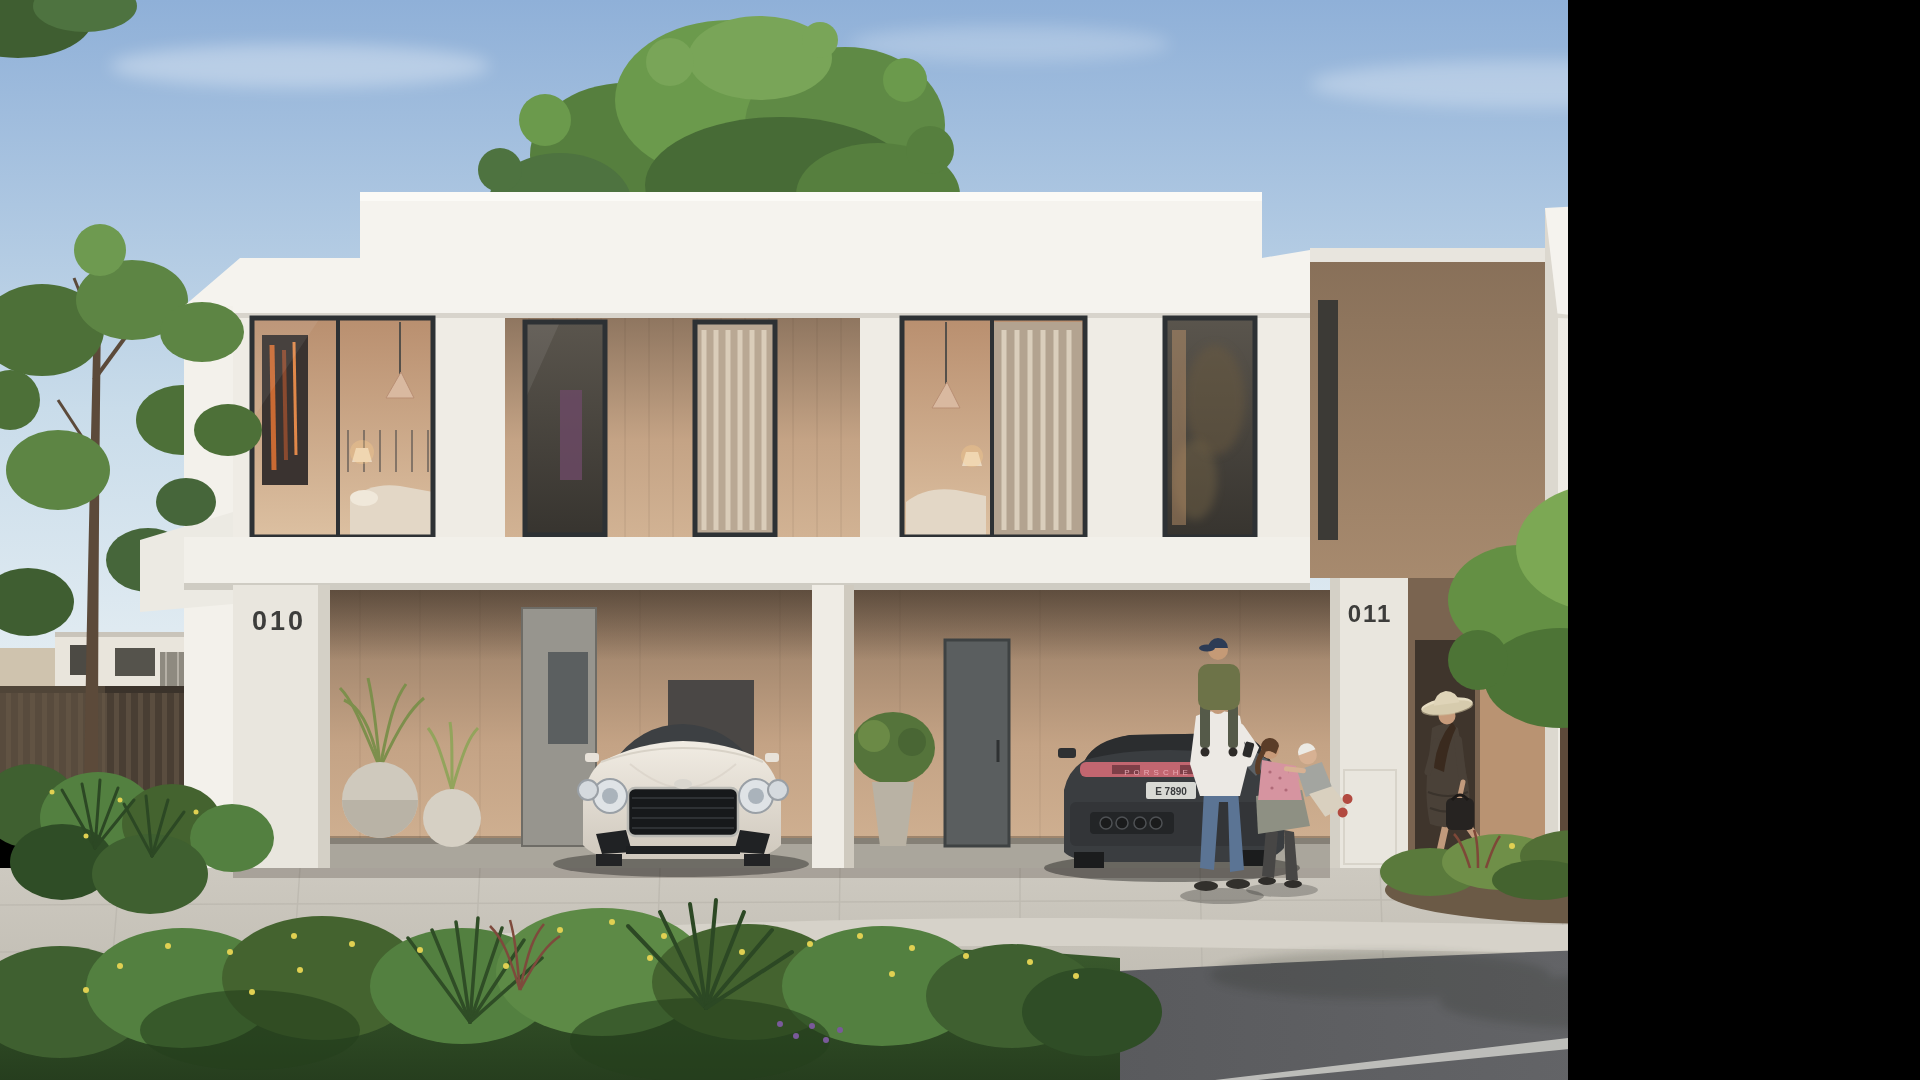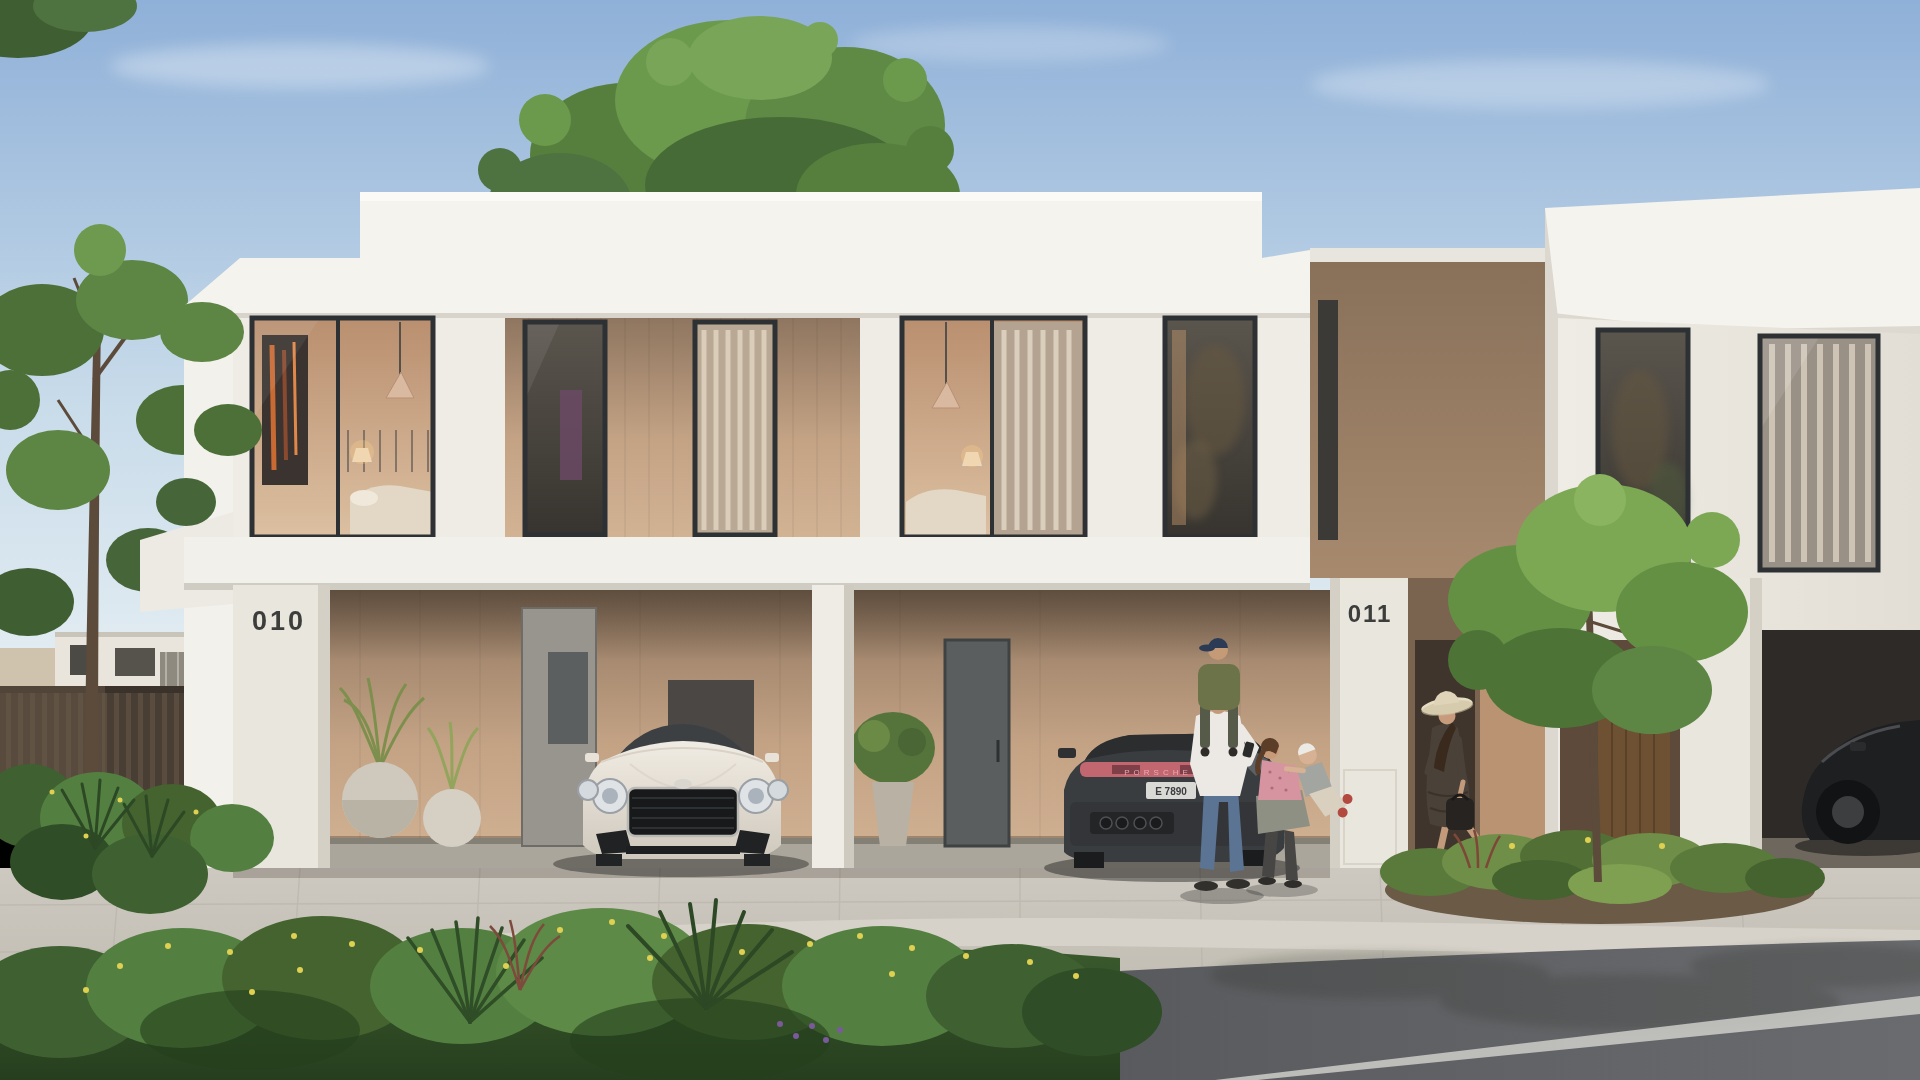--- a/index.html
+++ b/index.html
@@ -1,16 +1,16 @@
 <!DOCTYPE html>
 <html style="--sky-top: #8fb0d8; --sky-mid: #c9dcea; --sky-bottom: #e2ecf2; --fascia: #f5f3ee; --facade: #efece5; --facade-shade: #ddd9d0; --slab: #f2f0ea; --pillar: #e9e6de; --wood-top: #8f7660; --wood: #c4a385; --wood-light: #d2b394; --glass-dark: #3e3b37; --glass-warm: #c9a98c; --frame: #2d3134; --pavement: #c9c5bc; --pavement-dark: #aaa69c; --curb: #d6d2c9; --road-dark: #424346; --road-light: #6a6b6e; --marking: #d5d5cf; --foliage-dark: #3f6030; --foliage: #5f8a45; --foliage-light: #79a558; --flower-yellow: #e0d052; --trunk: #5c4a3a; --fence: #493e33; --car-white: #e9e4da; --car-white-shade: #cfc8bd; --car-dark: #3a3d40; --car-black: #1e1f21; --accent-pink: #c26670; --plate-bg: #d9dad5; --number-text: #3d3d3b; --skin: #c39a79; --tee: #ece9e4; --jeans: #5b7494; --olive: #6d7348; --boy-cap: #2c3b55; --pink-top: #d694a0; --wrap: #8e9083; --leggings: #474645; --toddler-top: #a3a5a0; --toddler-pants: #d9d0bf; --red-shoe: #b24a40; --dress: #4a4138; --hat: #e6dcc2; --bag: #262321;"><head>
 <meta charset="utf-8">
 <style>
   html,body{margin:0;padding:0;background:#000;}
-  #stage{position:relative;width:1920px;height:1080px;overflow:hidden;font-family:"Liberation Sans",sans-serif;}
+  #stage{position:relative;width:1568px;height:1080px;overflow:hidden;font-family:"Liberation Sans",sans-serif;}
   #stage svg{display:block;width:1920px;height:1080px;}
   text{font-family:"Liberation Sans",sans-serif;}
 </style>
 </head>
 <body>
 
 <div id="stage">
 <svg viewBox="0 0 1920 1080" xmlns="http://www.w3.org/2000/svg">
   <defs>
     <linearGradient id="gSky" x1="0" y1="0" x2="0" y2="1">

